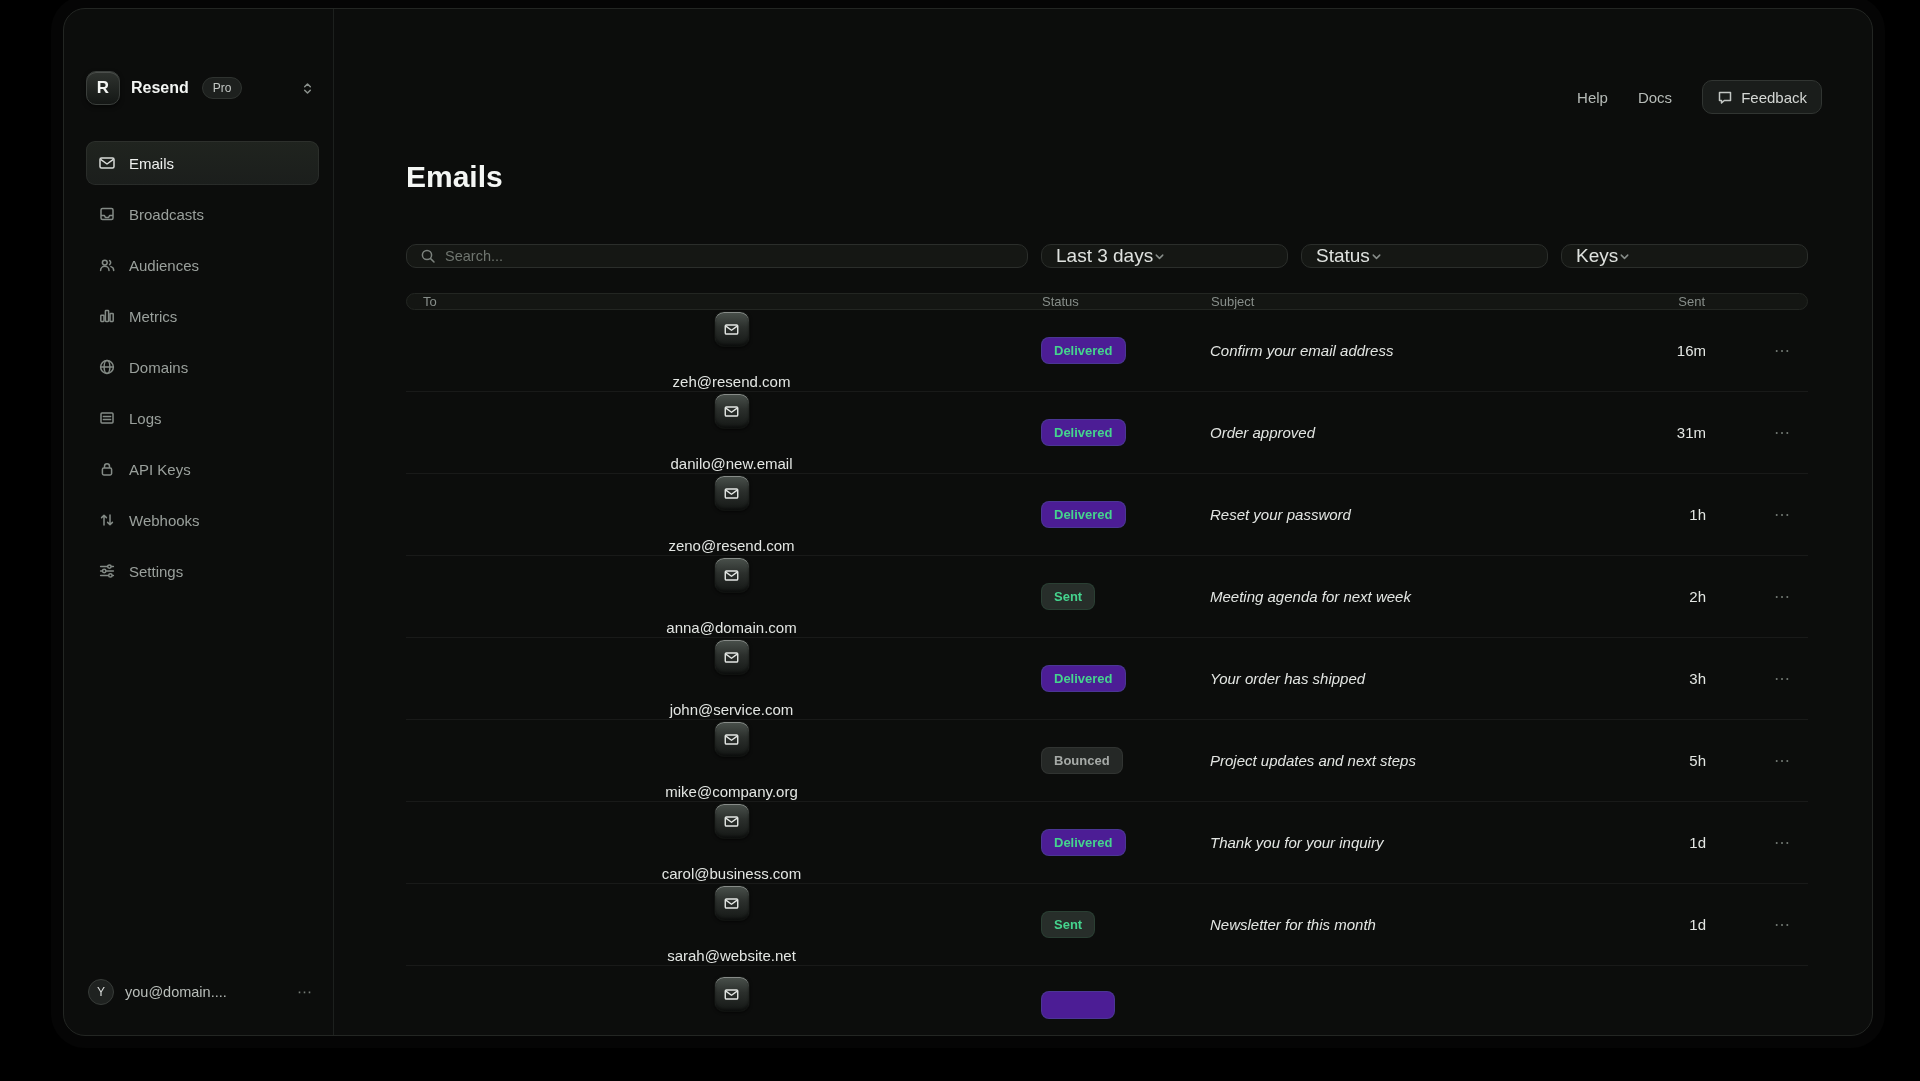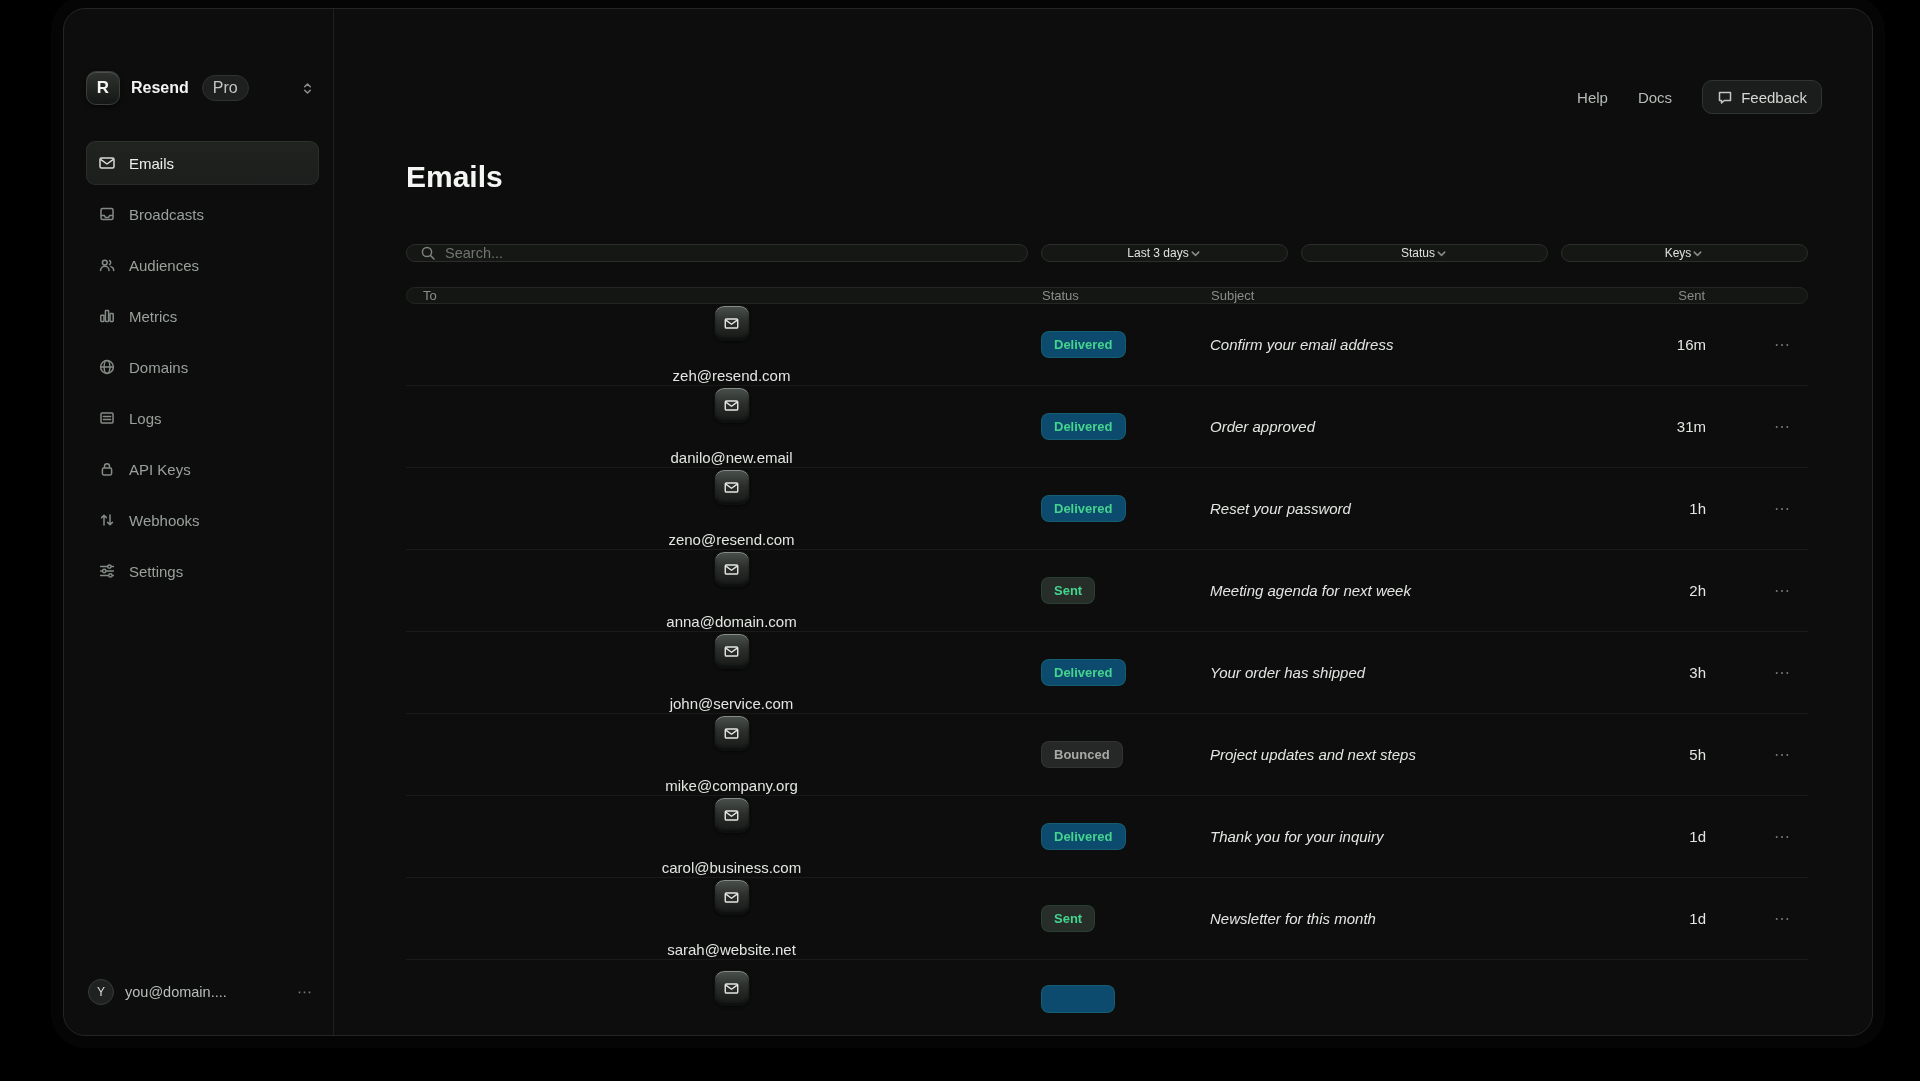--- a/index.html
+++ b/index.html
@@ -15,21 +15,21 @@
   .sidebar { width:270px; flex:0 0 270px; border-right:1px solid #1d201e;
     display:flex; flex-direction:column; padding:62px 14px 28px 22px; position:relative; }
   .logo-row { display:flex; align-items:center; gap:11px; margin-bottom:36px; padding-right:4px; }
   .logo-mark { width:34px; height:34px; border-radius:10px; flex:0 0 34px;
     background:linear-gradient(180deg,#2f332f,#141715);
     border:1px solid #3b3f3c; box-shadow:inset 0 1px 0 rgba(255,255,255,.14), 0 2px 4px rgba(0,0,0,.5);
     display:flex; align-items:center; justify-content:center;
     color:#f3f5f3; font-weight:bold; font-size:17px; }
   .brand-name { color:#f2f4f2; font-size:16px; font-weight:bold; }
   .pro-badge { background:#1d201e; border:1px solid #2f3330; color:#c2c6c3;
-    font-size:16px; border-radius:999px; padding:3px 10px; margin-left:2px;text-align:right; }
+    font-size:12px; border-radius:999px; padding:3px 10px; margin-left:2px;text-align:right; }
   .updown { margin-left:auto; color:#8a908c; display:flex; }
   .nav { display:flex; flex-direction:column; gap:7px; }
   .nav-item { height:44px; display:flex; align-items:center; gap:13px; padding:0 12px;
     border-radius:9px; color:#9aa09c; font-size:15px; cursor:pointer; }
   .nav-item .ic { display:flex; color:#848b86; }
   .nav-item.active { background:linear-gradient(180deg,#20241f,#1b1e1c);
     box-shadow:inset 0 0 0 1px rgba(255,255,255,.06); color:#eef0ee; }
   .nav-item.active .ic { color:#d8dbd8; }
   .sidebar-footer { margin-top:auto; display:flex; align-items:center; gap:11px; padding:4px 6px 2px 2px; }
   .avatar { width:26px; height:26px; border-radius:50%; background:#1f2220; border:1px solid #383c39;
@@ -47,22 +47,22 @@
   .feedback-btn .ic { display:flex; color:#c3c7c4; }
   .page-title { margin-top:44px; color:#f4f6f4; font-size:30px; font-weight:bold; line-height:38px; }
   .filter-row { margin-top:48px; display:flex; gap:13px; height:38px; }
   .search-box { flex:1; background:#151714; border:1px solid #2b2e2b; border-radius:10px;
     display:flex; align-items:center; gap:9px; padding:0 13px; }
   .search-box .ic { display:flex; color:#7c827d; }
   .search-box input { background:transparent; border:none; outline:none; color:#dfe2df;
     font-size:14.5px; width:100%; font-family:"Liberation Sans", sans-serif; }
   .search-box input::placeholder { color:#6f756f; }
   .dropdown { width:247px; flex:0 0 247px; background:#151714; border:1px solid #2b2e2b;
-    border-radius:10px; display:flex; align-items:center; justify-content:center;
-    padding:0 14px; color:#dfe2df; font-size:12px; cursor:pointer; }
+    border-radius:10px; display:flex; align-items:center; justify-content:flex-start;
+    padding:0 14px; color:#dfe2df; font-size:19px; cursor:pointer; }
   .dropdown .ic { display:flex; color:#878d89; }
   
   .table-head { margin-top:25px; height:36px; background:#141613; border:1px solid #232622;
     border-radius:9px; display:flex; align-items:center; padding:0 16px;
     color:#878e8a; font-size:13px; }
   .col-to { width:619px; }
   .col-status { width:169px; }
   .col-subject { flex:1; }
   .col-sent { width:85px; text-align:right; }
   .col-menu { width:86px; text-align:right; }
@@ -76,21 +76,21 @@
     box-shadow:inset 0 1px 0 rgba(255,255,255,.35), inset 0 -2px 3px rgba(0,0,0,.45), 0 1px 3px rgba(0,0,0,.6);
     display:flex; align-items:center; justify-content:center; }
   .mail-key .ic { display:flex; color:#e3e6e3; }
   .to-text, .cell-subject, .cell-sent { color:#e3e6e3; font-size:15px; }
   .cell-status { width:169px; }
   .cell-subject { flex:1;font-style:italic; }
   .cell-sent { width:85px; text-align:right; }
   .cell-menu { width:86px; text-align:right; color:#6c726d; font-size:16px;
     letter-spacing:2px; cursor:pointer; }
   .badge { display:inline-block; padding:5px 12px; border-radius:8px; font-size:13px; font-weight:bold; }
-  .badge-delivered { color:#45d48e; background:#0c4a6e; border:1px solid rgba(69,212,142,.14); }
+  .badge-delivered { color:#45d48e; background:#4c1d95; border:1px solid rgba(69,212,142,.14); }
   .badge-sent { color:#45d48e; background:#272e2a; border:1px solid rgba(69,212,142,.10); }
   .badge-bounced { color:#a6aaa7; background:#252826; border:1px solid rgba(255,255,255,.06); }
   .badge-empty { width:74px; height:28px; padding:0; }
   .row.partial { border-bottom:none; }
   svg { display:block; }
 </style>
 </head>
 <body>
 
 <div class="window">

